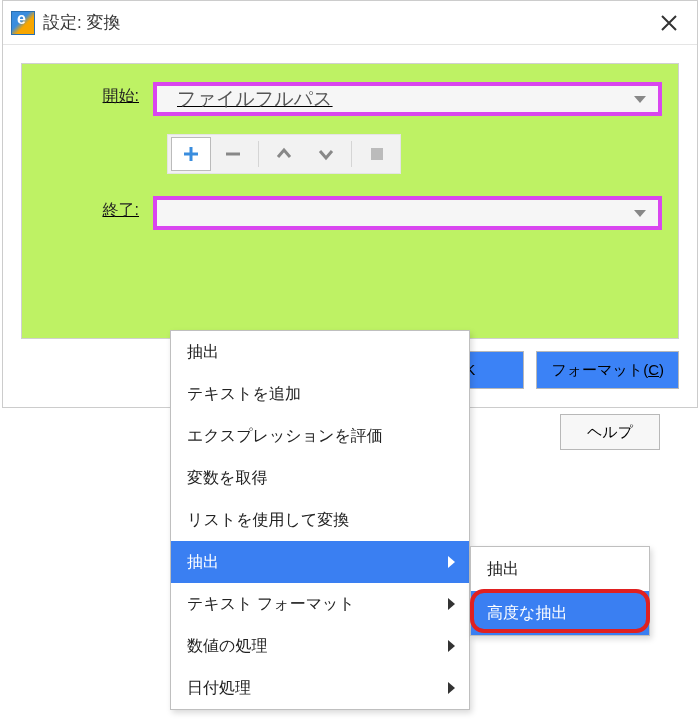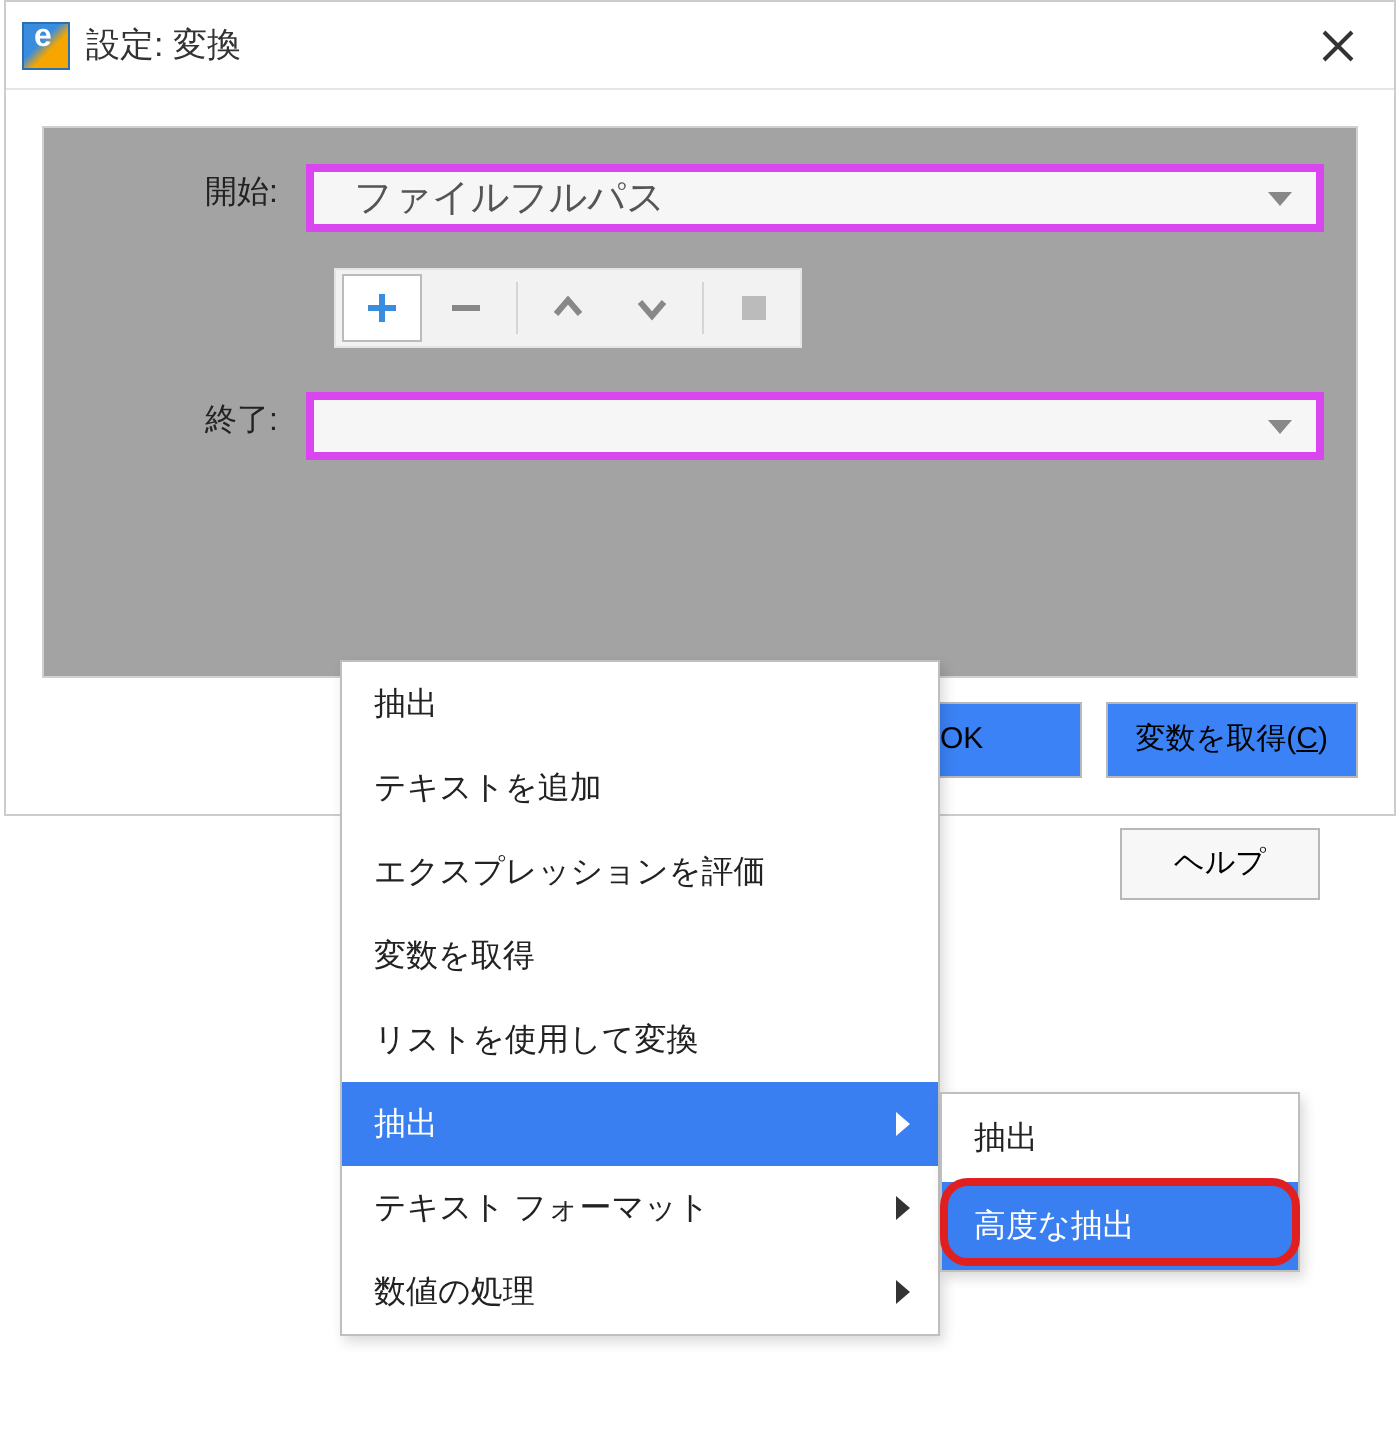--- a/index.html
+++ b/index.html
@@ -57,22 +57,23 @@
     align-items: center;
     justify-content: center;
     font-size: 22px;
     color: #333;
     cursor: pointer;
   }
   .form-area {
     border: 1px solid #d0d0d0;
     margin: 18px 18px 12px 18px;
     padding: 18px 16px 90px 16px;
-    background: #a3a3a3;
-    position: relative;
+    background: #bef264;
+    position: relative;
+    text-decoration: underline;
   }
   .row {
     display: flex;
     margin-bottom: 18px;
   }
   .row-label {
     width: 115px;
     text-align: right;
     padding-right: 14px;
     font-size: 16px;
@@ -287,21 +288,21 @@
         <span></span>
       </div>
     </div>
 
     <div class="help-btn">ヘルプ</div>
   </div>
 
   <div class="bottom-buttons">
     <div class="btn">OK</div>
     <div class="btn cancel-btn">
-      <span>変数を取得(</span><span class="u">C</span><span>)</span>
+      <span>フォーマット(</span><span class="u">C</span><span>)</span>
     </div>
   </div>
 </div>
 
 <div class="menu">
   <div class="menu-item">
       <span>抽出</span>
     </div>
   <div class="menu-item">
       <span>テキストを追加</span>
@@ -317,20 +318,23 @@
     </div>
   <div class="menu-item has-sub highlight">
       <span>抽出</span>
     </div>
   <div class="menu-item has-sub">
       <span>テキスト フォーマット</span>
     </div>
   <div class="menu-item has-sub">
       <span>数値の処理</span>
     </div>
+  <div class="menu-item has-sub">
+      <span>日付処理</span>
+    </div>
 </div>
 
 <div class="submenu">
   <div class="menu-item">
       <span>抽出</span>
     </div>
   <div class="menu-item highlight">
       <span>高度な抽出</span>
     </div>
 </div>

